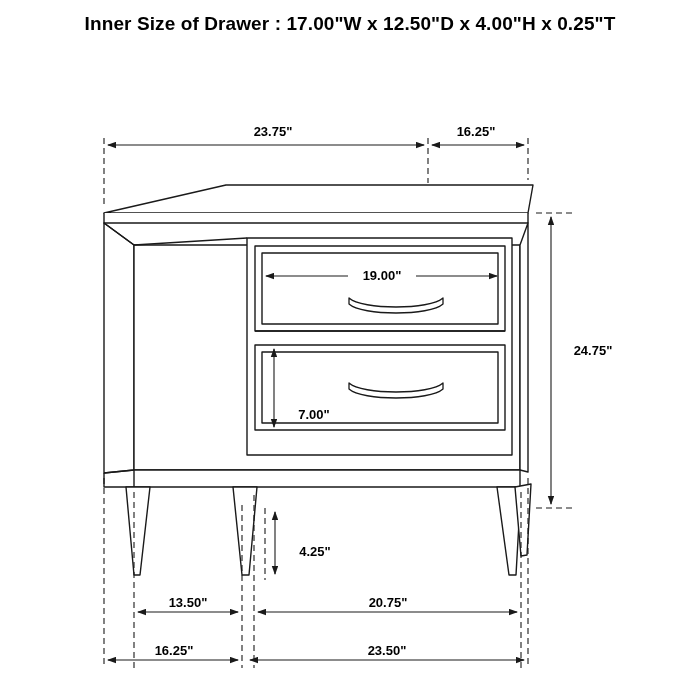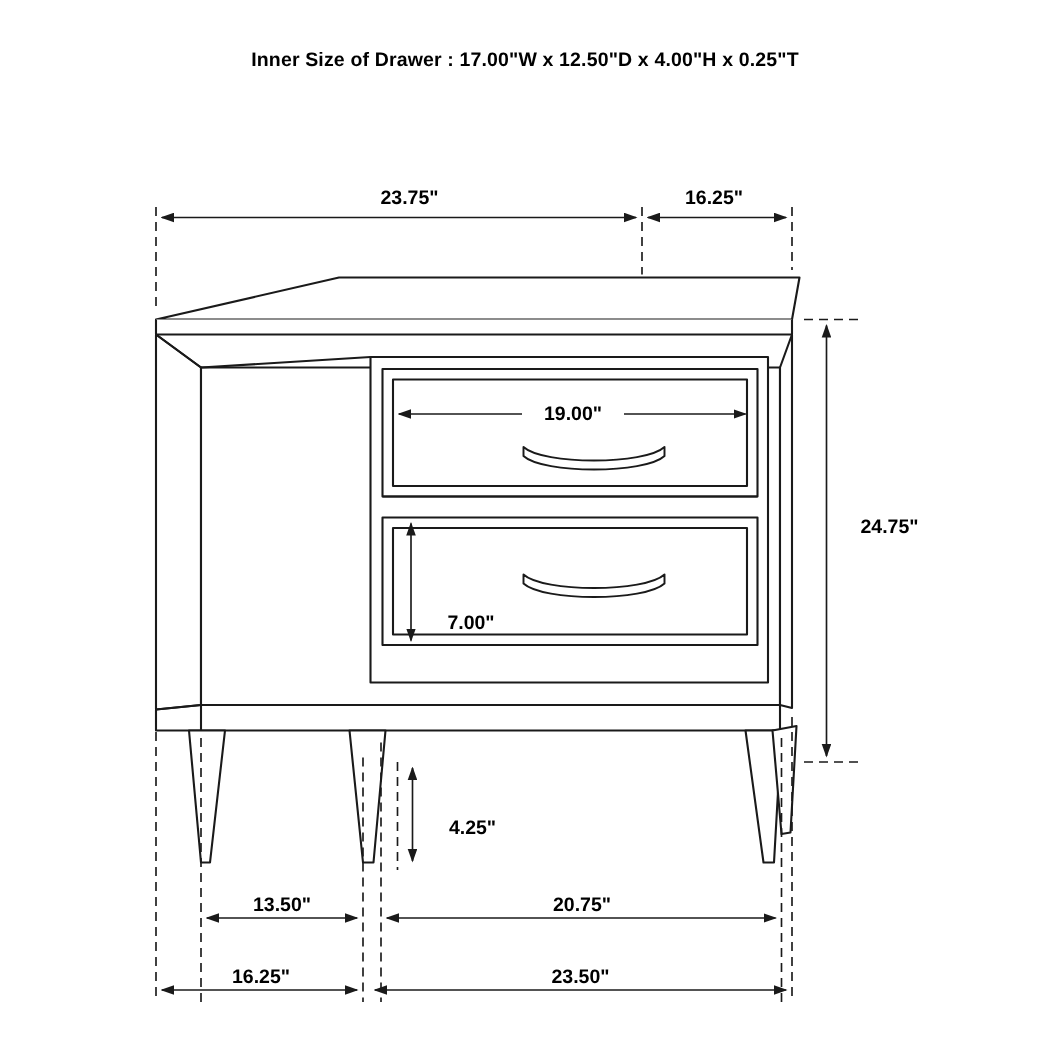--- a/index.html
+++ b/index.html
@@ -14,25 +14,25 @@
     color: #000000;
     overflow: hidden;
   }
   #stage {
     position: relative;
     width: 700px;
     height: 700px;
   }
   #title {
     position: absolute;
-    top: 32px;
+    top: 13px;
     left: 0;
     width: 700px;
     text-align: center;
-    font-size: 13px;
+    font-size: 19px;
     font-weight: bold;
     letter-spacing: 0.1px;
   }
   svg.diagram {
     position: absolute;
     top: 0;
     left: 0;
   }
   .dimlabel {
     font-family: "Liberation Sans", sans-serif;

